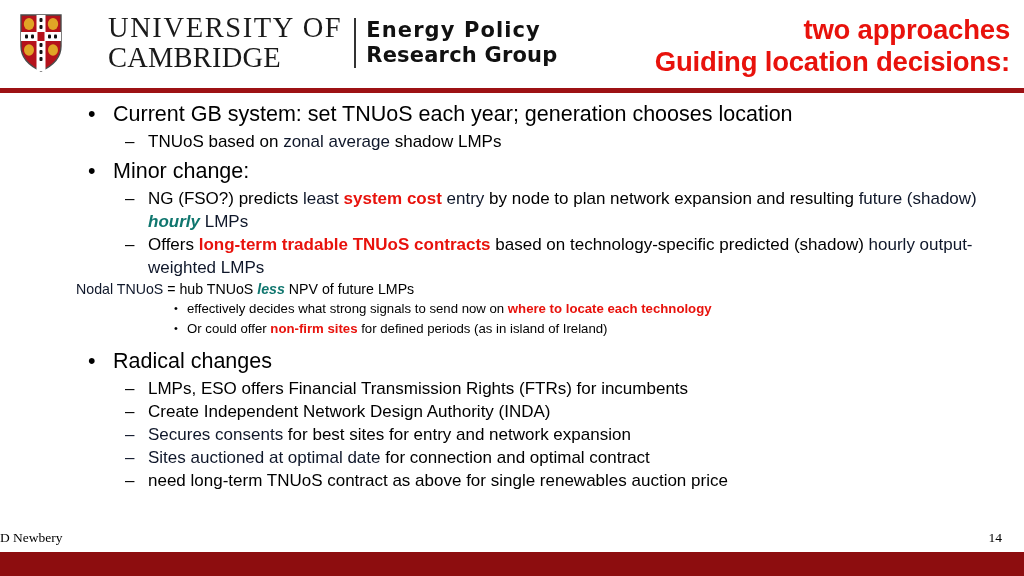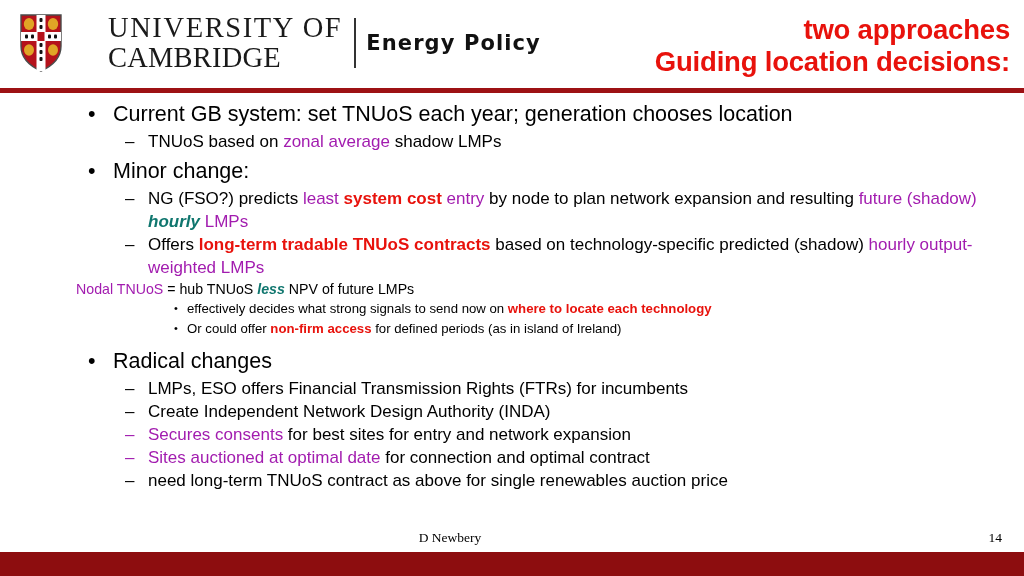--- a/index.html
+++ b/index.html
@@ -139,33 +139,33 @@
     line-height: 19.5px;
     color: #000;
   }
   .lvl4 > .bul {
     position: absolute;
     left: 174px;
     top: 0;
     font-size: 11px;
     line-height: 19.5px;
   }
-  .r  { color: #a21caf; text-align: right; }
+  .r  { color: #0f172a; text-align: right; }
   .rb { color: #e8120c; font-weight: bold; }
   .rbi{ color: #0f766e; font-weight: bold; font-style: italic; }
   .gap-sm { height: 4px; }
   .gap-md { height: 9px; }
 
   
   .footer-author {
     position: absolute;
     left: 0;
     top: 530px;
     width: 900px;
-    text-align: center;
+    text-align: left;
     font-family: "Liberation Serif", serif;
     font-size: 13.5px;
     color: #000;
   }
   .footer-page {
     position: absolute;
     right: 22px;
     top: 530px;
     font-family: "Liberation Serif", serif;
     font-size: 13.5px;
@@ -228,20 +228,21 @@
     </div>
 
     <div class="logo-text">
       <div class="uni-name">
         <span class="l1">UNIVERSITY OF</span>
         <span class="l2">CAMBRIDGE</span>
       </div>
       <div class="vrule"></div>
       <div class="eprg-name">
         <span class="e1">Energy Policy</span>
+        <span class="e2">Research Group</span>
       </div>
     </div>
   </div>
 
   <div class="slide-title">
     <div>two approaches</div>
     <div>Guiding location decisions:</div>
   </div>
 
   <div class="header-rule"></div>
@@ -280,21 +281,21 @@
     <span class="r">Nodal TNUoS</span><span> = hub TNUoS </span><span class="rbi">less</span><span> NPV of future LMPs</span>
   </div>
 
   <div class="lvl4">
     <span class="bul">•</span>
     <span>effectively decides what strong signals to send now on </span><span class="rb">where to locate each technology</span>
   </div>
 
   <div class="lvl4">
     <span class="bul">•</span>
-    <span>Or could offer </span><span class="rb">non-firm access</span><span> for defined periods (as in island of Ireland)</span>
+    <span>Or could offer </span><span class="rb">non-firm sites</span><span> for defined periods (as in island of Ireland)</span>
   </div>
 
   <div class="gap-md"></div>
 
   <div class="lvl1">
     <span class="bul">•</span>
     <span>Radical changes</span>
   </div>
 
   <div class="lvl2">

